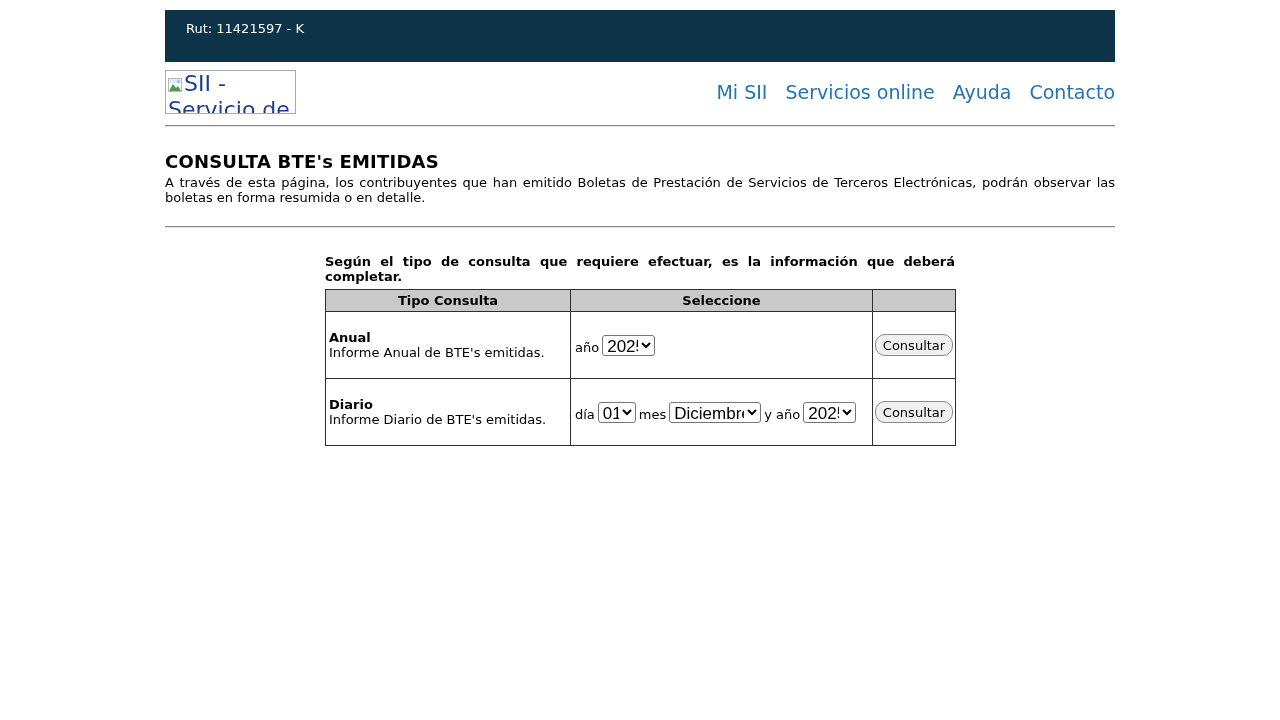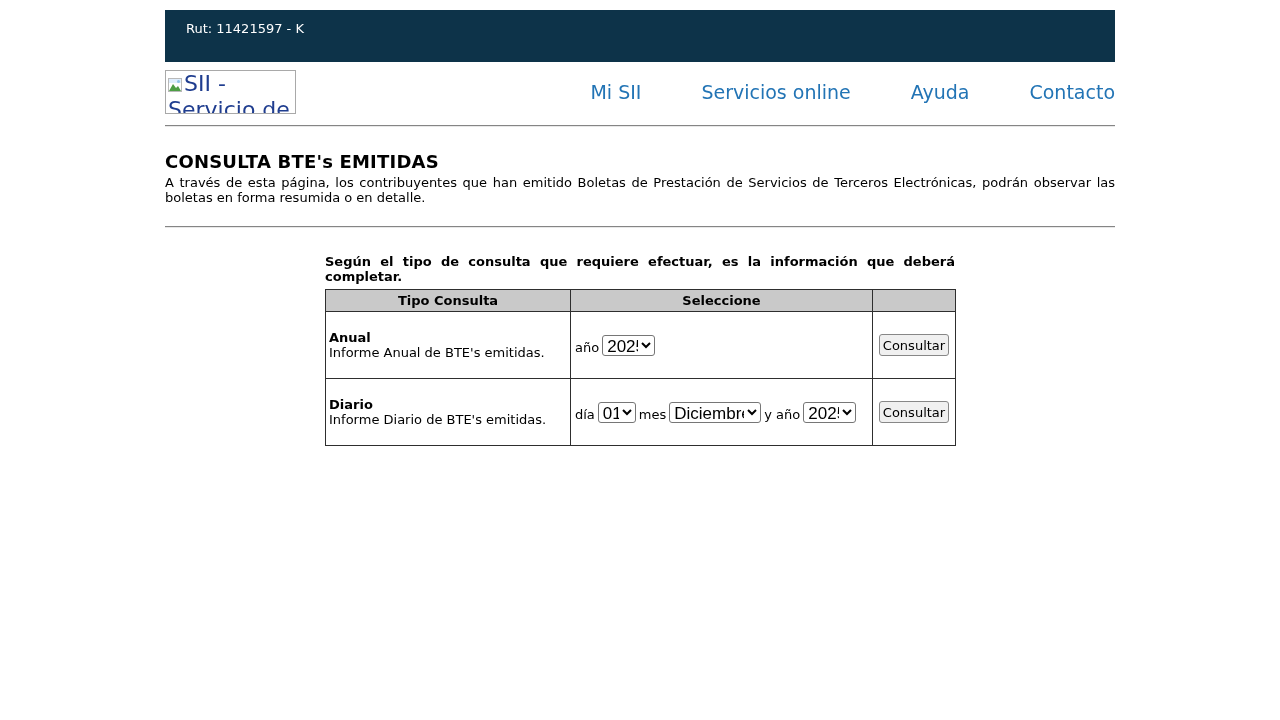--- a/index.html
+++ b/index.html
@@ -15,21 +15,21 @@
     border: none; border-radius: 14px; height: 28px; padding: 0 30px;
     font-size: 13px; font-family: inherit; cursor: pointer; }
 
   
   .logo-nav { display: flex; justify-content: space-between; align-items: center;
     margin-top: 8px; }
   .logo-box { width: 131px; height: 44px; border: 1px solid #a9a9a9;
     overflow: hidden; font-size: 22px; line-height: 24px; color: #1f3d8f;
     padding: 1px 2px; cursor: pointer; }
   .broken-icon { display: inline-block; vertical-align: -2px; margin-right: 1px; }
-  .main-nav { display: flex; gap: 60px; align-items: center; }
+  .main-nav { display: flex; gap: 18px; align-items: center; }
   .nav-link { font-size: 19px; color: #2274b5; text-decoration: none;
     cursor: pointer; }
 
   hr.divider { border: none; border-top: 1px solid #858585;
     border-bottom: 1px solid #e8e8e8; margin-top: 11px; }
   hr.divider-2 { border: none; border-top: 1px solid #858585;
     border-bottom: 1px solid #e8e8e8; margin-top: 21px; }
 
   
   .page-title { font-size: 18px; font-weight: bold; margin-top: 24px;
@@ -50,23 +50,23 @@
   col.c1 { width: 245px; } col.c2 { width: 302px; } col.c3 { width: 83px; }
   td.type-cell { padding: 18px 3px; height: 40px; vertical-align: middle;
     line-height: 15px; }
   .row-type { font-weight: bold; }
   td.select-cell { padding: 2px 3px; vertical-align: middle; }
   .ctl-label { font-size: 13px; margin: 0 3px 0 1px; }
   select.ctl-select { font-size: 17px; font-family: Liberation Sans, sans-serif; height: 21px;
     border: 1px solid #767676; border-radius: 3px; background: #ffffff;
     margin-right: 2px; }
   td.button-cell { text-align: center; vertical-align: middle; }
-  .consultar-btn { width: 70px; height: 22px; font-size: 13px;
+  .consultar-btn { width: 78px; height: 22px; font-size: 13px;
     font-family: inherit; background: #f0f0f0; border: 1px solid #878787;
-    border-radius: 3px; cursor: pointer; color: #000; }
+    border-radius: 10px; cursor: pointer; color: #000; }
 </style>
 </head>
 <body>
 
 <div class="container">
 
   <div class="session-bar">
     <span class="rut-label">Rut: 11421597 - K</span>
   </div>
 

